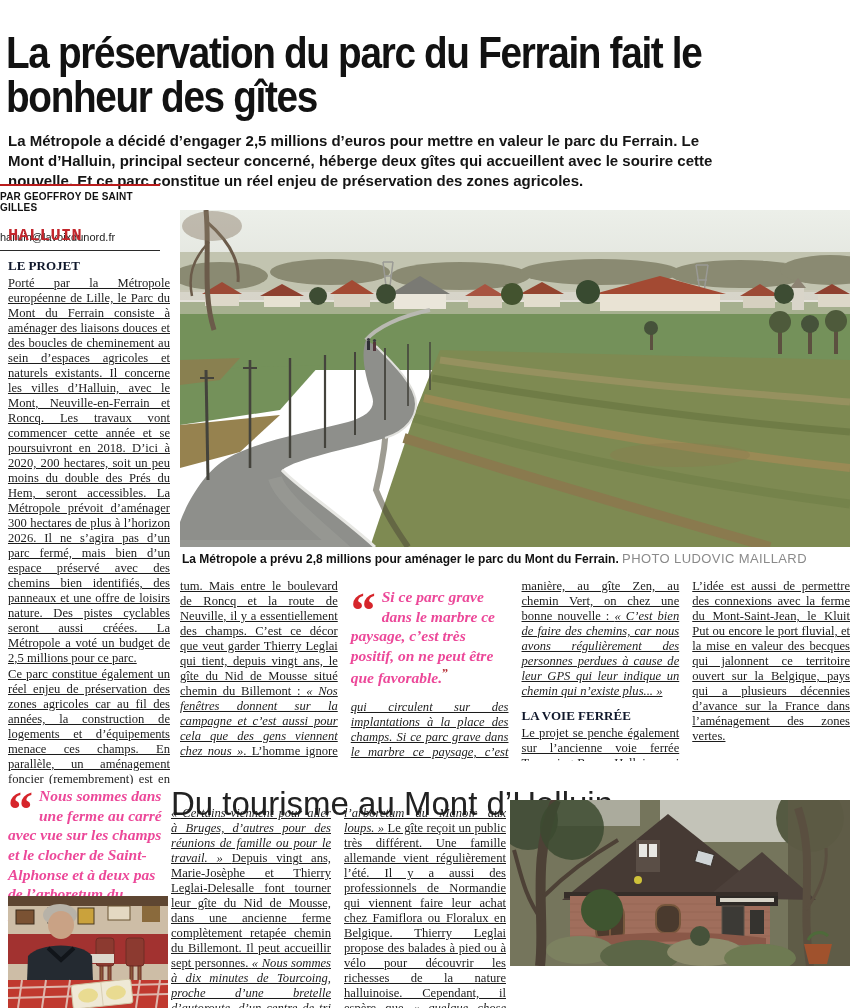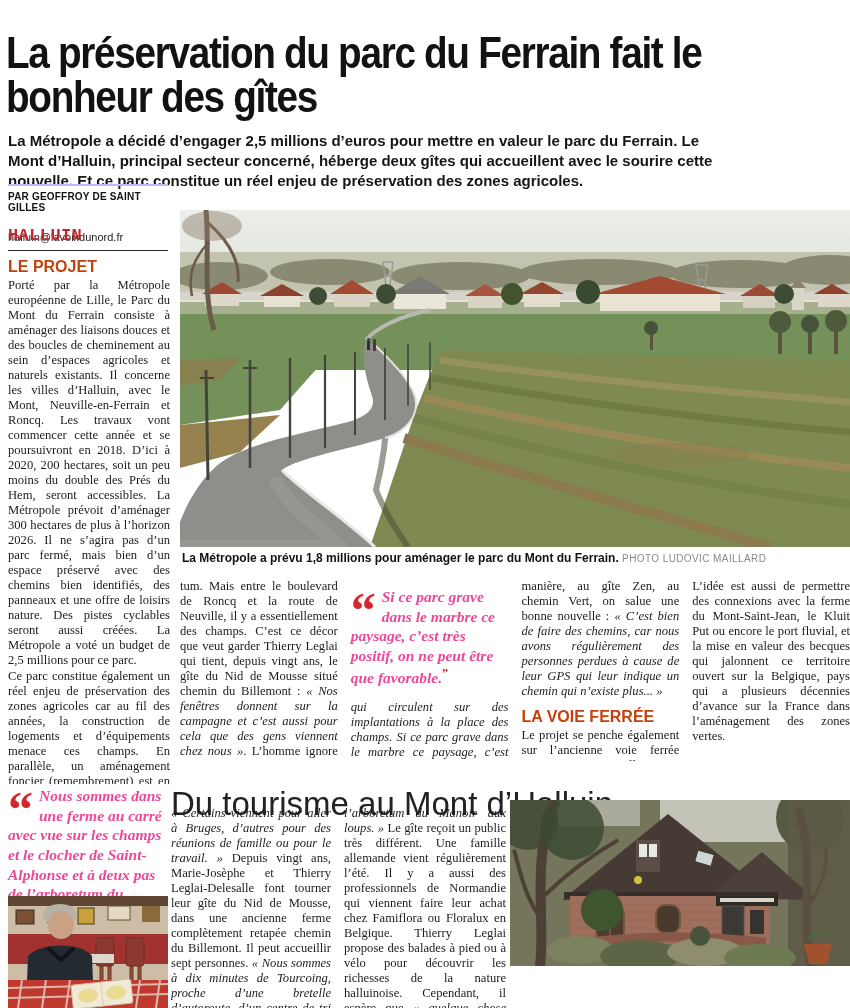--- a/index.html
+++ b/index.html
@@ -9,53 +9,53 @@
   
   .headline{position:absolute;top:2px;left:6px;width:862px;
     font-family:"Liberation Sans",sans-serif;font-weight:bold;font-size:44px;
     line-height:0.99;letter-spacing:-1.5px;color:#121212;
     transform:scaleX(.88);transform-origin:0 0;}
   .standfirst{position:absolute;top:116px;left:8px;width:722px;
     font-family:"Liberation Sans",sans-serif;font-weight:bold;font-size:15px;
     line-height:1.32;color:#151515;}
 
   
-  .byline{position:absolute;top:184px;left:8px;width:160px;
-    border-top:2px solid #c4b5fd;border-bottom:1px solid #2a2a2a;
+  .byline{position:absolute;top:184px;left:0;width:160px;
+    border-top:2px solid #b91c1c;border-bottom:1px solid #2a2a2a;
     padding:5px 0 7px;font-family:"Liberation Sans",sans-serif;}
   .byline-author{font-size:10px;font-weight:bold;letter-spacing:.2px;color:#111;}
   .byline-email{font-size:11px;margin-top:18px;color:#222;}
 
   
   .left-col{position:absolute;top:226px;left:8px;width:162px;height:558px;overflow:hidden;}
   .section-label{font-family:Liberation Mono, monospace;font-weight:bold;font-size:17px;
     letter-spacing:.4px;color:#c2262c;margin:0 0 13px 0;}
-  .kicker{font-family:Liberation Sans, sans-serif;font-weight:bold;font-size:16px;
-    color:#c2410c;margin:9px 0 2px 0;}
+  .kicker{font-family:Liberation Serif, serif;font-weight:bold;font-size:13px;
+    color:#0f172a;margin:9px 0 2px 0;}
   .kicker.first{margin-top:0;}
-  .body-p{font-size:12.6px;line-height:15px;text-align:justify;margin:0;hyphens:auto;}
+  .body-p{font-size:12.6px;line-height:15px;text-align:justify;margin:0;hyphens:auto;text-decoration:underline;}
   .body-p + .body-p{margin-top:1px;}
   .it{font-style:italic;}
 
   
   .pullquote .pq-mark{float:left;font-family:"Liberation Serif",serif;font-weight:bold;
     font-size:50px;line-height:.55;color:#d6252b;margin:10px 6px 0 0;}
   .pq-text{font-family:"Liberation Serif",serif;font-style:italic;font-weight:bold;
     font-size:15.5px;line-height:1.27;color:#ec4899;}
   .pq-close{color:#b3272c;font-size:12px;vertical-align:super;font-weight:bold;}
   .pq-attr{font-family:"Liberation Sans",sans-serif;font-size:10.5px;color:#555;
     letter-spacing:.4px;margin-top:10px;}
   .pullquote-left{position:absolute;top:786px;left:8px;width:163px;}
   .pullquote-mid{padding-top:8px;margin-bottom:12px;}
 
   
   .photo-main{position:absolute;top:210px;left:180px;width:670px;height:337px;}
   .caption-main{position:absolute;top:551px;left:182px;width:664px;
     font-family:"Liberation Sans",sans-serif;font-weight:bold;font-size:12px;color:#111;}
-  .credit{font-weight:normal;font-size:10px;color:#8a8a8a;letter-spacing:.4px;}
+  .credit{font-weight:normal;font-size:13px;color:#8a8a8a;letter-spacing:.4px;}
   .photo-thierry{position:absolute;top:896px;left:8px;width:160px;height:112px;}
   .photo-gite{position:absolute;top:800px;left:510px;width:340px;height:166px;}
   .caption-gite{position:absolute;top:970px;left:512px;width:336px;
     font-family:"Liberation Sans",sans-serif;font-weight:bold;font-size:11.5px;color:#111;}
   svg{display:block;width:100%;height:100%;}
 
   
   .row1{position:absolute;top:579px;left:180px;width:670px;height:182px;
     display:grid;grid-template-columns:repeat(4,1fr);column-gap:13px;overflow:hidden;}
 
@@ -241,36 +241,36 @@
       </g>
       <g stroke="#6b5b4a" fill="none">
         <path d="M26,0 C30,42 22,82 34,120" stroke-width="5"></path>
         <path d="M27,12 C48,30 60,50 58,72" stroke-width="3"></path>
         <path d="M29,32 C12,50 8,66 12,86" stroke-width="2.5"></path>
         <ellipse cx="32" cy="16" rx="30" ry="15" fill="#8a7a66" opacity=".45" stroke="none"></ellipse>
       </g>
     </svg>
   </div>
   <div class="caption-main">
-    <span>La Métropole a prévu 1,8 millions pour aménager le parc du Mont du Ferrain.</span>
+    <span>La Métropole a prévu 2,8 millions pour aménager le parc du Mont du Ferrain.</span>
     <span class="credit">PHOTO LUDOVIC MAILLARD</span>
   </div>
 
   <div class="row1">
     <div>
       <p class="body-p"><span>tum. Mais entre le boulevard de Roncq et la route de Neuville, il y a essentiellement des champs. C’est ce décor que veut garder Thierry Leglai qui tient, depuis vingt ans, le gîte du Nid de Mousse situé chemin du Billemont : </span><span class="it">« Nos fenêtres donnent sur la campagne et c’est aussi pour cela que des gens viennent chez nous »</span><span>. L’homme ignore ce projet de Mont du Ferrain, mais il applaudit à deux mains : </span></p>
     </div>
     <div>
       <div class="pullquote pullquote-mid">
         <span class="pq-mark">“</span><span class="pq-text">Si ce parc grave dans le marbre ce paysage, c’est très positif, on ne peut être que favorable.</span><span class="pq-close">”</span>
       </div>
       <p class="body-p it">qui circulent sur des implantations à la place des champs. Si ce parc grave dans le marbre ce paysage, c’est très positif, on ne peut être que favorable. » De la même</p>
     </div>
     <div>
-      <p class="body-p"><span>manière, au gîte Zen, au chemin Vert, on salue une bonne nouvelle : </span><span class="it">« C’est bien de faire des chemins, car nous avons régulièrement des personnes perdues à cause de leur GPS qui leur indique un chemin qui n’existe plus... »</span></p>
+      <p class="body-p"><span>manière, au gîte Zen, au chemin Vert, on chez une bonne nouvelle : </span><span class="it">« C’est bien de faire des chemins, car nous avons régulièrement des personnes perdues à cause de leur GPS qui leur indique un chemin qui n’existe plus... »</span></p>
       <div class="kicker">LA VOIE FERRÉE</div>
       <p class="body-p">Le projet se penche également sur l’ancienne voie ferrée Tourcoing-Roncq-Halluin qui n’est plus en activité, mais dont il</p>
     </div>
     <div>
       <p class="body-p"><span>L’idée est aussi de permettre des connexions avec la ferme du Mont-Saint-Jean, le Kluit Put ou encore le port fluvial, et la mise en valeur des becques qui jalonnent ce territoire ouvert sur la Belgique, pays qui a plusieurs décennies d’avance sur la France dans l’aménagement des zones vertes. </span></p>
     </div>
   </div>
 
   <h2 class="a2-headline">Du tourisme au Mont d’Halluin</h2>
 

